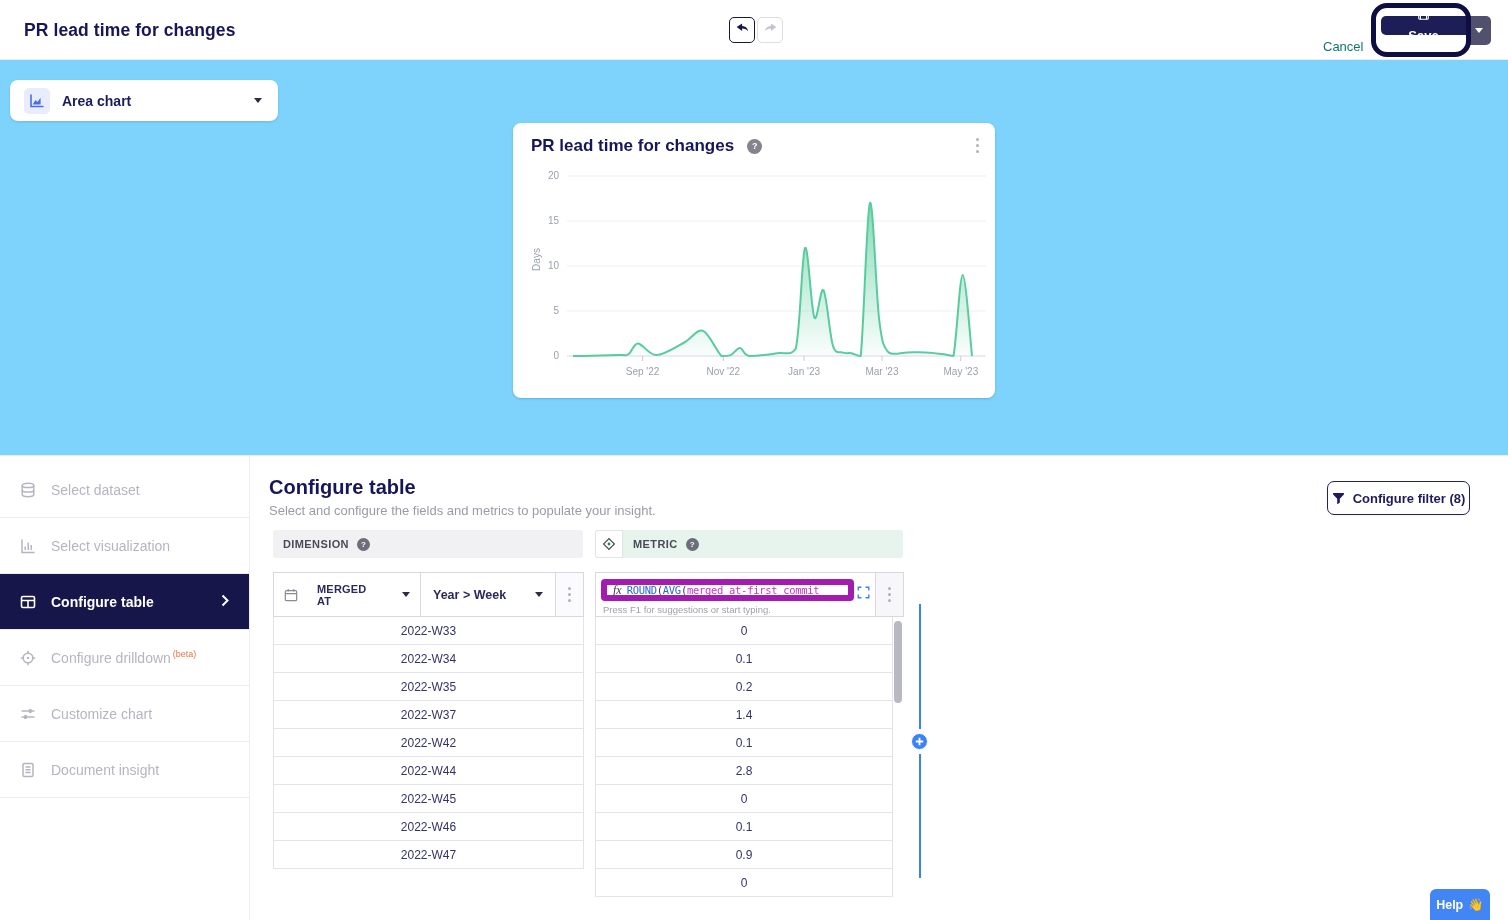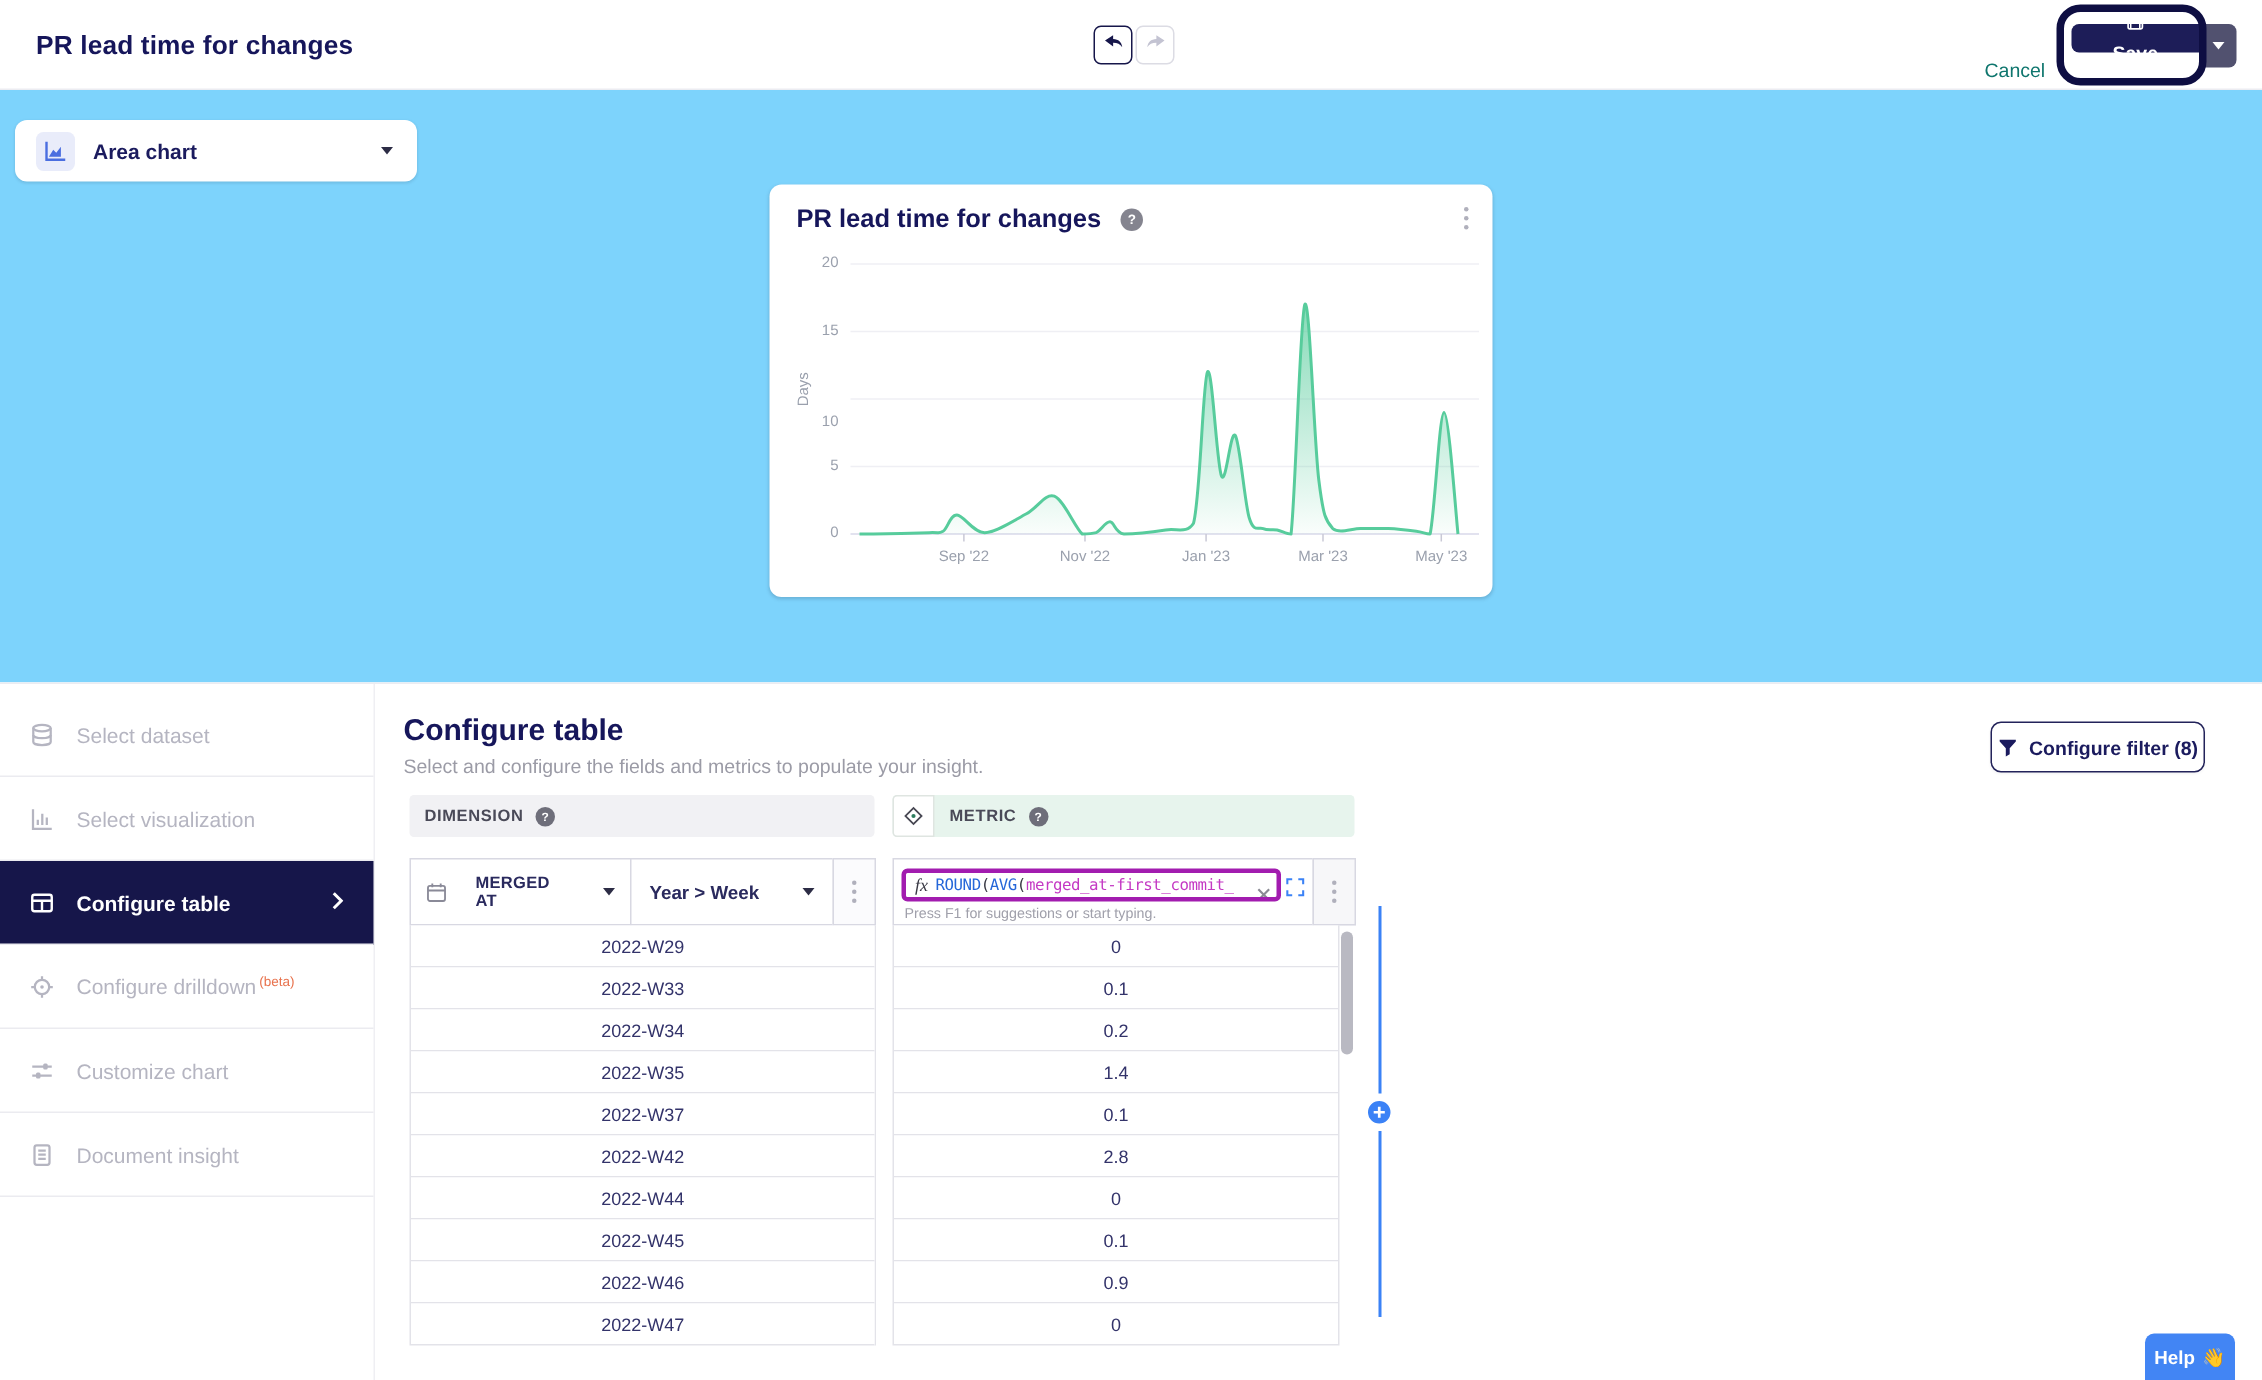--- a/index.html
+++ b/index.html
@@ -95,21 +95,21 @@
   .cell-gran { left:420px; width:136px; display:flex; align-items:center; padding:0 12px; cursor:pointer; }
   .cell-dots-dim { left:555px; width:29px; background:#fbfbfd; display:flex; align-items:center; justify-content:center; cursor:pointer; }
   .cell-formula { left:595px; width:281px; }
   .cell-dots-met { left:875px; width:29px; background:#f7f7f9; display:flex; align-items:center; justify-content:center; cursor:pointer; }
   .field-label { font-size:11px; font-weight:700; color:#2a2a5e; letter-spacing:.2px; flex:1; }
   .gran-label { font-size:12.5px; font-weight:600; color:#2a2a5e; flex:1; }
   .cell-caret { width:0; height:0; border-left:4px solid transparent; border-right:4px solid transparent;
     border-top:5px solid #2c2c45; }
 
   .formula-input { position:absolute; left:5px; top:6px; width:253px; height:22px; background:#fff;
-    border:3px solid #a21caf; border-radius:4px; display:flex; align-items:center; padding:0 4px;
+    border:6px solid #a21caf; border-radius:4px; display:flex; align-items:center; padding:0 4px;
     overflow:hidden; white-space:nowrap; cursor:text; }
   .fx-glyph { font-family:"Liberation Serif", serif; font-style:italic; font-size:12px; color:#3a3a45;
     margin:0 5px 0 2px; flex:none; }
   .formula-text { font-family:"DejaVu Sans Mono", monospace; font-size:10.5px; letter-spacing:-.3px; flex:none; }
   .tok-fn { color:#2667d9; }
   .tok-paren { color:#3a3a45; }
   .tok-field { color:#c439c4; }
   .formula-clear { position:absolute; right:4px; top:6px; background:#fff; padding-left:2px; cursor:pointer; }
   .formula-expand { position:absolute; left:261px; top:12px; cursor:pointer; }
   .formula-hint { position:absolute; left:7px; top:31px; font-size:9.5px; color:#a0a0ab; white-space:nowrap; }
@@ -213,21 +213,21 @@
           <line x1="158.32093023255814" x2="158.32093023255814" y1="186" y2="191" stroke="#c9c9d6"></line>
           <line x1="239.04883720930232" x2="239.04883720930232" y1="186" y2="191" stroke="#c9c9d6"></line>
           <line x1="316.9930232558139" x2="316.9930232558139" y1="186" y2="191" stroke="#c9c9d6"></line>
           <line x1="395.86511627906975" x2="395.86511627906975" y1="186" y2="191" stroke="#c9c9d6"></line>
           <path d="M 8.0 186.0 C 9.5 186.0 9.5 186.0 17.3 186.0 C 25.0 185.8 46.7 185.4 54.4 185.1 C 62.1 184.8 60.6 186.0 63.7 184.2 C 66.8 182.3 68.3 173.3 73.0 173.4 C 77.6 173.6 83.8 185.3 91.5 185.1 C 99.2 184.9 111.6 176.6 119.3 172.5 C 127.1 168.4 131.7 158.6 137.9 160.8 C 144.1 163.1 151.8 181.9 156.5 186.0 C 161.1 186.0 162.7 186.0 165.7 185.1 C 168.8 183.8 171.9 177.8 175.0 177.9 C 178.1 178.1 178.1 185.1 184.3 186.0 C 190.5 186.0 204.4 184.5 212.1 183.3 C 219.9 182.1 226.1 186.0 230.7 178.8 C 235.3 161.3 236.9 83.3 240.0 78.0 C 243.1 72.8 246.2 140.3 249.3 147.3 C 252.3 154.4 255.4 115.7 258.5 120.3 C 261.6 124.9 264.7 164.8 267.8 175.2 C 270.9 185.5 274.0 181.1 277.1 182.4 C 280.2 183.8 283.3 182.7 286.4 183.3 C 289.5 183.9 292.6 186.0 295.7 186.0 C 298.7 160.9 301.8 39.0 304.9 33.0 C 308.0 27.0 311.1 125.1 314.2 150.0 C 317.3 174.9 318.8 177.0 323.5 182.4 C 328.1 186.0 335.9 182.4 342.0 182.4 C 348.2 182.4 354.4 182.1 360.6 182.4 C 366.8 182.7 374.5 183.6 379.2 184.2 C 383.8 184.8 385.3 186.0 388.4 186.0 C 391.5 172.8 394.6 105.0 397.7 105.0 C 400.8 105.0 405.5 172.5 407.0 186.0 L 407.0 186 L 8.0 186 Z" fill="url(#ag)"></path>
           <path d="M 8.0 186.0 C 9.5 186.0 9.5 186.0 17.3 186.0 C 25.0 185.8 46.7 185.4 54.4 185.1 C 62.1 184.8 60.6 186.0 63.7 184.2 C 66.8 182.3 68.3 173.3 73.0 173.4 C 77.6 173.6 83.8 185.3 91.5 185.1 C 99.2 184.9 111.6 176.6 119.3 172.5 C 127.1 168.4 131.7 158.6 137.9 160.8 C 144.1 163.1 151.8 181.9 156.5 186.0 C 161.1 186.0 162.7 186.0 165.7 185.1 C 168.8 183.8 171.9 177.8 175.0 177.9 C 178.1 178.1 178.1 185.1 184.3 186.0 C 190.5 186.0 204.4 184.5 212.1 183.3 C 219.9 182.1 226.1 186.0 230.7 178.8 C 235.3 161.3 236.9 83.3 240.0 78.0 C 243.1 72.8 246.2 140.3 249.3 147.3 C 252.3 154.4 255.4 115.7 258.5 120.3 C 261.6 124.9 264.7 164.8 267.8 175.2 C 270.9 185.5 274.0 181.1 277.1 182.4 C 280.2 183.8 283.3 182.7 286.4 183.3 C 289.5 183.9 292.6 186.0 295.7 186.0 C 298.7 160.9 301.8 39.0 304.9 33.0 C 308.0 27.0 311.1 125.1 314.2 150.0 C 317.3 174.9 318.8 177.0 323.5 182.4 C 328.1 186.0 335.9 182.4 342.0 182.4 C 348.2 182.4 354.4 182.1 360.6 182.4 C 366.8 182.7 374.5 183.6 379.2 184.2 C 383.8 184.8 385.3 186.0 388.4 186.0 C 391.5 172.8 394.6 105.0 397.7 105.0 C 400.8 105.0 405.5 172.5 407.0 186.0" fill="none" stroke="#57cc9c" stroke-width="2" stroke-linejoin="round"></path>
         </svg>
       <div class="ylab">Days</div>
     <div class="ytick" style="top: 182px;">0</div>
         <div class="ytick" style="top: 137px;">5</div>
-        <div class="ytick" style="top: 108px;">10</div>
+        <div class="ytick" style="top: 92px;">10</div>
         <div class="ytick" style="top: 47px;">15</div>
         <div class="ytick" style="top: 2px;">20</div>
         <div class="xtick" style="left: 81.593px;">Sep '22</div>
         <div class="xtick" style="left: 162.321px; text-align: center;">Nov '22</div>
         <div class="xtick" style="left: 243.049px;">Jan '23</div>
         <div class="xtick" style="left: 320.993px;">Mar '23</div>
         <div class="xtick" style="left: 399.865px;">May '23</div>
       </div>
   </div>
 </div>
@@ -376,21 +376,20 @@
   </div>
   <div class="hcell cell-dots-met">
     <span class="kebab">
         <i></i>
         <i></i>
         <i></i>
       </span>
   </div>
 
   <div class="rows-col dim-rows">
-      <div class="trow">2022-W29</div>
       <div class="trow">2022-W33</div>
       <div class="trow">2022-W34</div>
       <div class="trow">2022-W35</div>
       <div class="trow">2022-W37</div>
       <div class="trow">2022-W42</div>
       <div class="trow">2022-W44</div>
       <div class="trow">2022-W45</div>
       <div class="trow">2022-W46</div>
       <div class="trow">2022-W47</div>
     </div>

